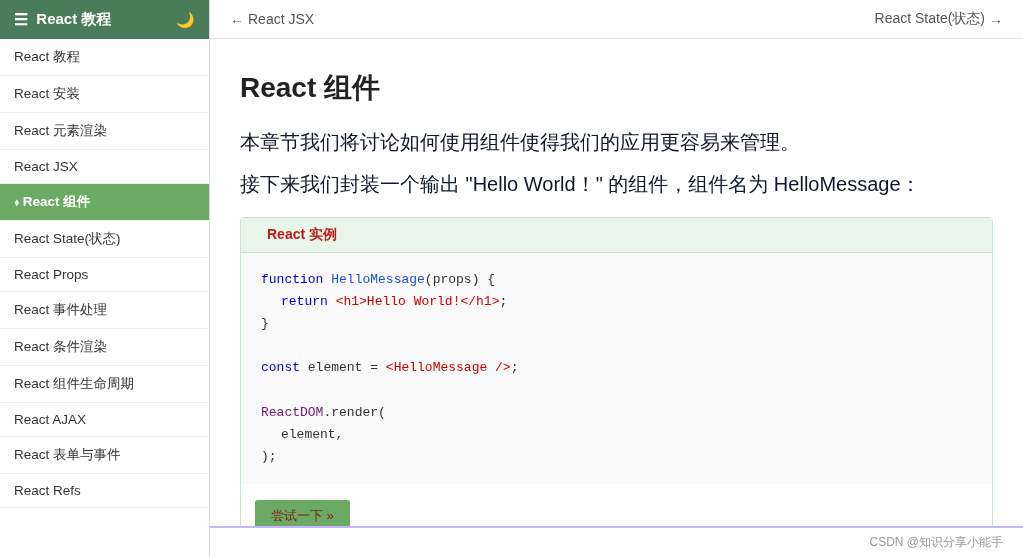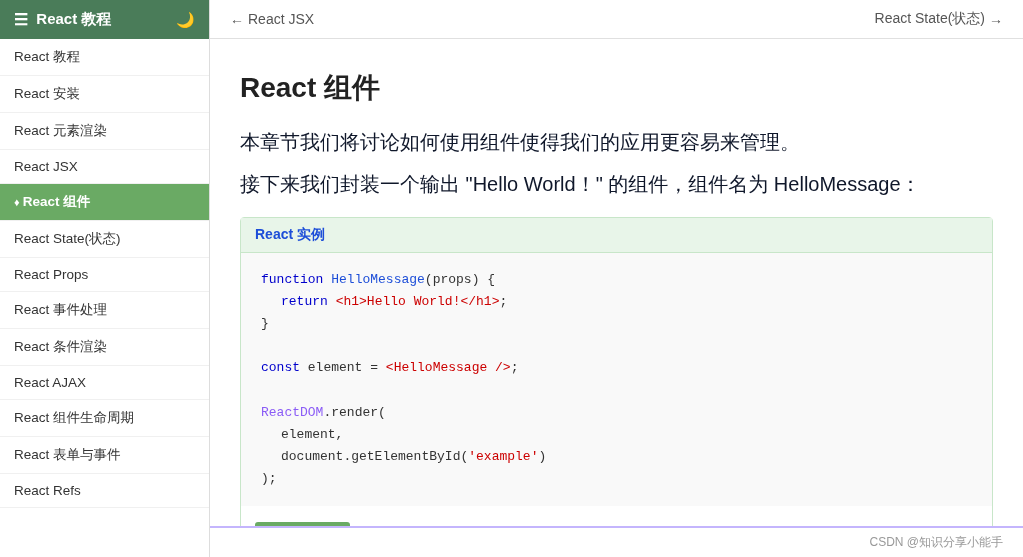--- a/index.html
+++ b/index.html
@@ -87,39 +87,39 @@
 
     
     .code-box {
       border: 1px solid #c8e6c9;
       border-radius: 4px;
       margin-top: 16px;
       background: #fff;
     }
     .code-box-title {
       background: #e8f5e9;
-      padding: 8px 14px;
+      padding: 8px 26px;
       font-weight: bold;
       font-size: 14px;
-      color: #1d4ed8;
+      color: #b91c1c;
       border-bottom: 1px solid #c8e6c9;
     }
     .code-content {
       background: #f9f9f9;
       padding: 16px 20px;
       font-family: "Courier New", monospace;
       font-size: 13px;
       line-height: 1.7;
       color: #333;
     }
     .code-content .kw { color: #0000cc; }
     .code-content .fn { color: #1d4ed8; }
     .code-content .tag { color: #cc0000; }
     .code-content .str { color: #cc0000; }
-    .code-content .obj { color: #8b5cf6; }
+    .code-content .obj { color: #701a75; }
     .code-line { display: block; }
     .indent1 { padding-left: 20px; }
 
     .try-btn {
       margin: 12px 14px;
       background: #6aaa64;
       color: #7f1d1d;
       border: none;
       padding: 7px 16px;
       border-radius: 3px;
@@ -150,22 +150,22 @@
   <div id="sidebar-items">
       <div class="sidebar-item">React 教程</div>
       <div class="sidebar-item">React 安装</div>
       <div class="sidebar-item">React 元素渲染</div>
       <div class="sidebar-item">React JSX</div>
       <div class="sidebar-item active">React 组件</div>
       <div class="sidebar-item">React State(状态)</div>
       <div class="sidebar-item">React Props</div>
       <div class="sidebar-item">React 事件处理</div>
       <div class="sidebar-item">React 条件渲染</div>
+      <div class="sidebar-item">React 组件生命周期</div>
       <div class="sidebar-item">React AJAX</div>
-      <div class="sidebar-item">React 组件生命周期</div>
       <div class="sidebar-item">React 表单与事件</div>
       <div class="sidebar-item">React Refs</div>
     </div>
 </aside>
 
 <main class="main">
   <nav class="nav-bar">
     <span class="nav-link arrow-left">React JSX</span>
     <span class="nav-link arrow-right">React State(状态)</span>
   </nav>
@@ -178,21 +178,20 @@
       <div class="code-box-title">React 实例</div>
       <div class="code-content">
         <span class="code-line"><span class="kw">function</span> <span class="fn">HelloMessage</span>(props) {</span>
         <span class="code-line indent1"><span class="kw">return</span> <span class="tag">&lt;h1&gt;Hello World!&lt;/h1&gt;</span>;</span>
         <span class="code-line">}</span>
         <span class="code-line">&nbsp;</span>
         <span class="code-line"><span class="kw">const</span> element = <span class="tag">&lt;HelloMessage /&gt;</span>;</span>
         <span class="code-line">&nbsp;</span>
         <span class="code-line"><span class="obj">ReactDOM</span>.render(</span>
         <span class="code-line indent1">element,</span>
-        <span class="code-line indent1">document.getElementById(<span class="str">'example'</span>)</span>
         <span class="code-line">);</span>
       </div>
       <div style="padding: 4px 0;">
         <button class="try-btn">尝试一下 »</button>
       </div>
     </div>
   </div>
   <div class="footer-note">CSDN @知识分享小能手</div>
 </main>
 

